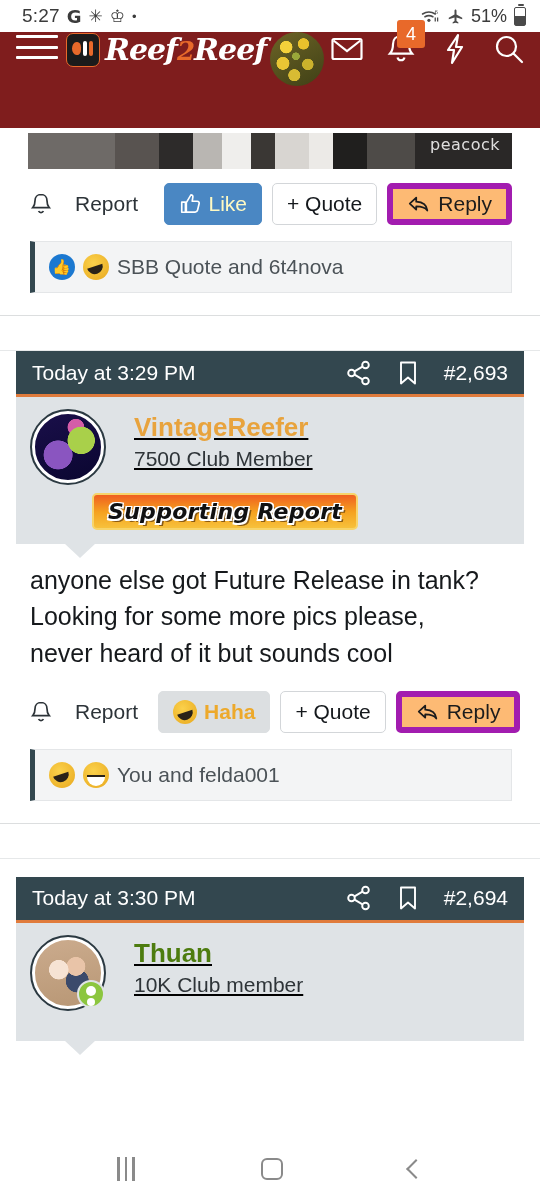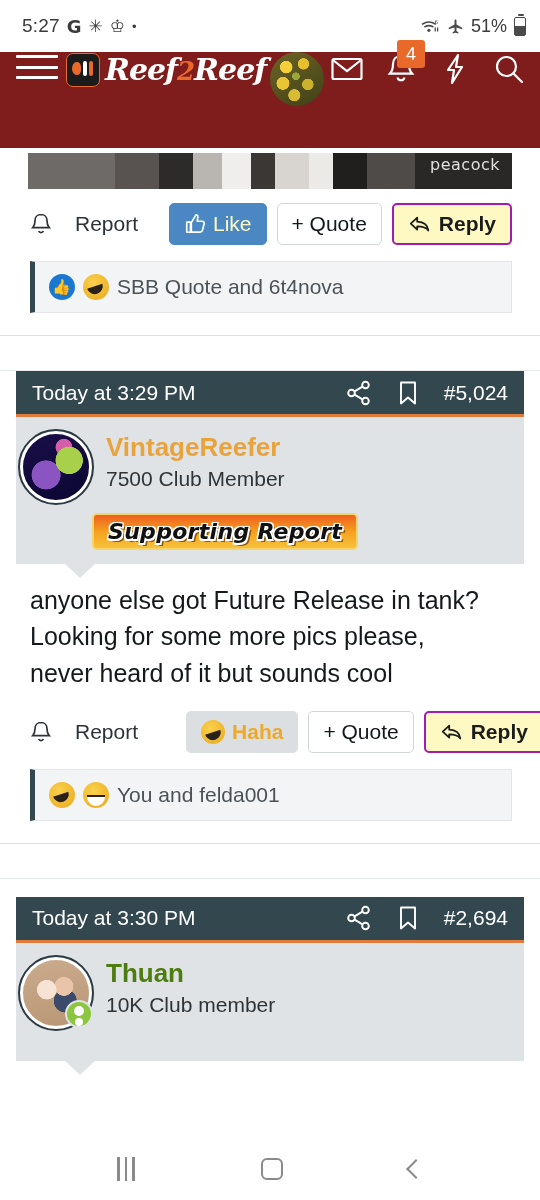--- a/index.html
+++ b/index.html
@@ -6,21 +6,21 @@
   html, body {
     width: 540px; height: 1200px;
     font-family: "Liberation Sans", sans-serif;
     background: #ffffff;
     overflow: hidden;
   }
   body { position: relative; }
 
   
   .statusbar {
-    height: 52px; width: 100%;
+    height: 32px; width: 100%;
     background: #ffffff;
     display: flex; align-items: center;
     justify-content: space-between;
     padding: 0 14px 0 22px;
     color: #3b3b3b;
   }
   .sb-left, .sb-right { display: flex; align-items: center; gap: 7px; }
   .sb-time { font-size: 19px; font-weight: 400; letter-spacing: .2px; }
   .sb-g { font-size: 18px; font-weight: 700; font-family: "DejaVu Sans", sans-serif; }
   .sb-glyph { font-size: 17px; line-height: 1; }
@@ -129,23 +129,23 @@
     color:#2c3338; font-size: 21px; cursor:pointer;
   }
   .spacer { flex: 1; }
   .btn {
     height: 42px; border-radius: 5px; font-size: 21px;
     display:flex; align-items:center; justify-content:center; gap:7px;
     padding: 0 14px; cursor:pointer; white-space: nowrap;
   }
   .btn-like { background:#4a87c3; color:#fef9c3; border:1px solid #4a87c3; }
   .btn-haha { background:#dcdfe1; color:#eda92b; border:1px solid #dcdfe1;
-              font-weight:700;margin-left:28px; }
+              font-weight:700; }
   .btn-quote { background:#ffffff; color:#14181c; border:1px solid #d3d6d9; }
-  .btn-reply { background:#fef9c3; color:#1c1c1c; border:2px solid #a21caf;font-weight:bold; }
+  .btn-reply { background:#fdba74; color:#1c1c1c; border:6px solid #a21caf; }
 
   
   .reactbar {
     margin: 16px 28px 0 30px;
     background:#f3f4f5; border:1px solid #e4e6e8;
     border-left: 5px solid #33474f;
     height: 52px; display:flex; align-items:center; gap: 8px;
     padding: 0 14px; color:#4b5257; font-size: 21px;
   }
   .emo { width: 26px; height: 26px; border-radius: 50%; flex:none;
@@ -180,22 +180,22 @@
     background:#33474f; height: 46px;
     display:flex; align-items:center; padding: 0 16px;
     color:#ffffff; font-size: 21px;
     border-bottom: 3px solid #e07b3c;
   }
   .post-hdr .ts { flex: 1; }
   .post-hdr .hdr-act { display:flex; align-items:center; gap: 26px; }
   .post-no { font-size: 21px; margin-left: 26px; }
 
   .post-user {
-    background:#dfe3e6; padding: 14px 16px 0 4px;
-    display:flex; gap: 14px; position: relative;
+    background:#dfe3e6; padding: 14px 16px 0 16px;
+    display:flex; gap: 30px; position: relative; text-decoration: underline;
   }
   .avatar {
     width: 72px; height: 72px; border-radius:50%; flex:none;
     border: 3px solid #ffffff; outline: 2px solid #2c3a42;
     position: relative;
   }
   .av-coral {
     background:
       radial-gradient(circle at 70% 40%, #a9d04a 0 22%, transparent 23%),
       radial-gradient(circle at 35% 62%, #8a55c0 0 24%, transparent 25%),
@@ -384,21 +384,21 @@
         <svg width="26" height="26" viewBox="0 0 26 26">
           <circle cx="19.5" cy="5" r="3.3" fill="none" stroke="#fff" stroke-width="1.9"></circle>
           <circle cx="19.5" cy="21" r="3.3" fill="none" stroke="#fff" stroke-width="1.9"></circle>
           <circle cx="5.5" cy="13" r="3.3" fill="none" stroke="#fff" stroke-width="1.9"></circle>
           <path d="M8.5 11.4l8-4.8M8.5 14.6l8 4.8" stroke="#fff" stroke-width="1.9"></path>
         </svg>
         <svg width="20" height="26" viewBox="0 0 20 26">
           <path d="M3 2.5h14v21l-7-6-7 6z" fill="none" stroke="#fff" stroke-width="1.9" stroke-linejoin="round"></path>
         </svg>
       </span>
-      <span class="post-no">#5,024</span>
+      <span class="post-no">#2,693</span>
     </div>
 
     <div class="post-user">
       <div class="avatar av-coral"></div>
       <div class="uinfo">
         <div class="uname uname-orange">VintageReefer</div>
         <div class="utitle">7500 Club Member</div>
       </div>
     </div>
 

